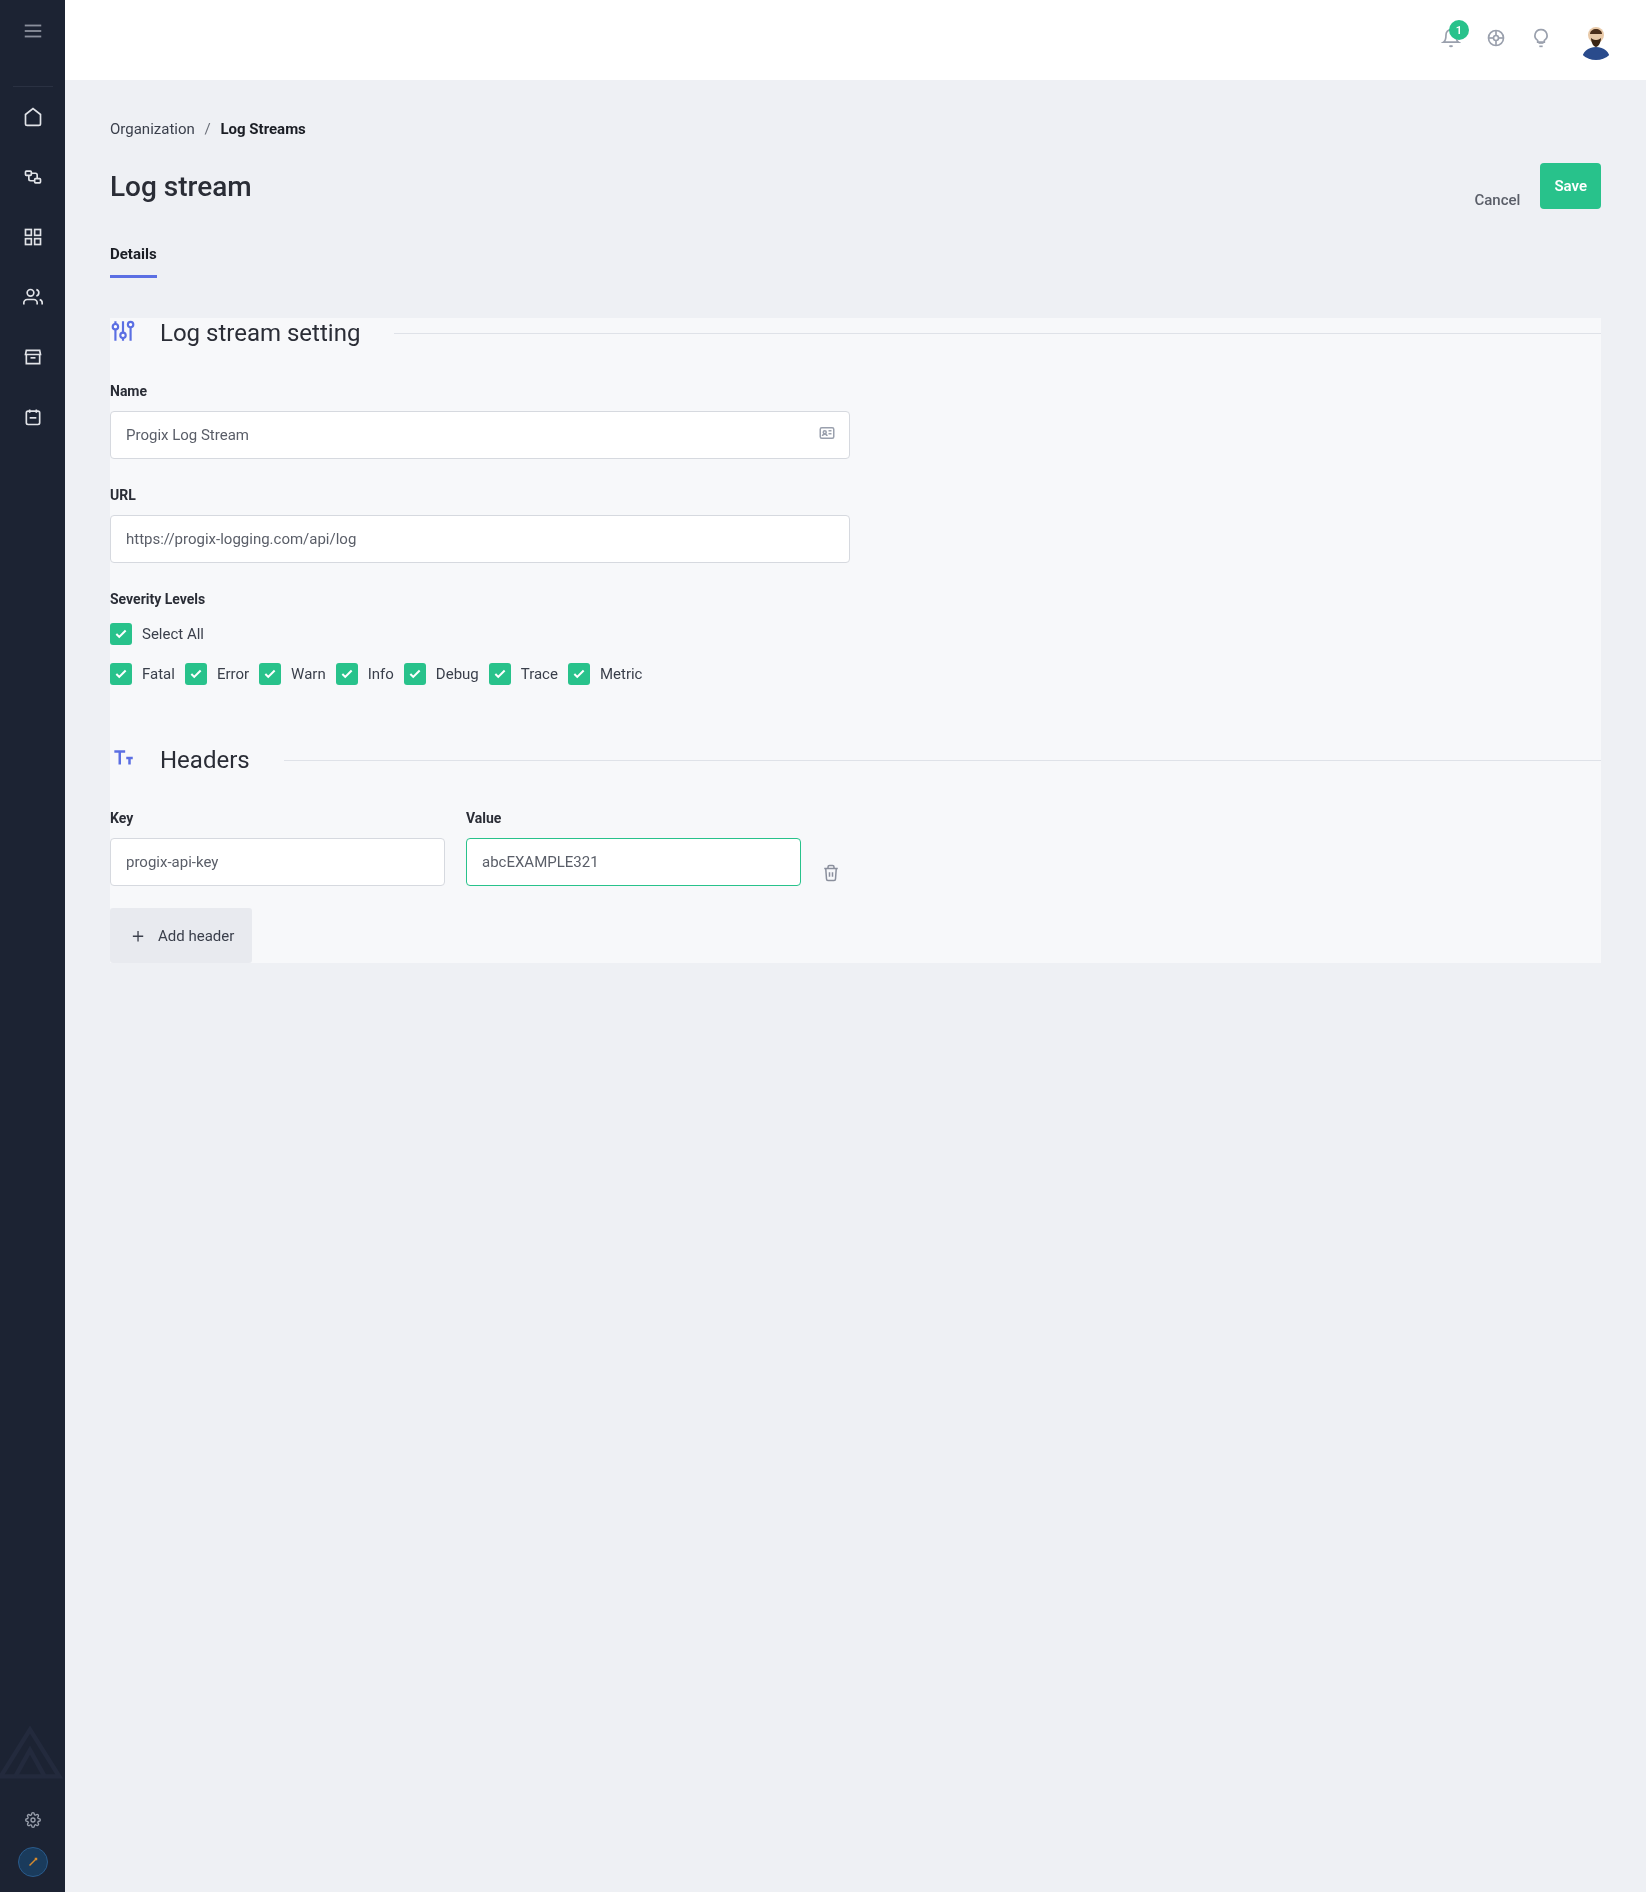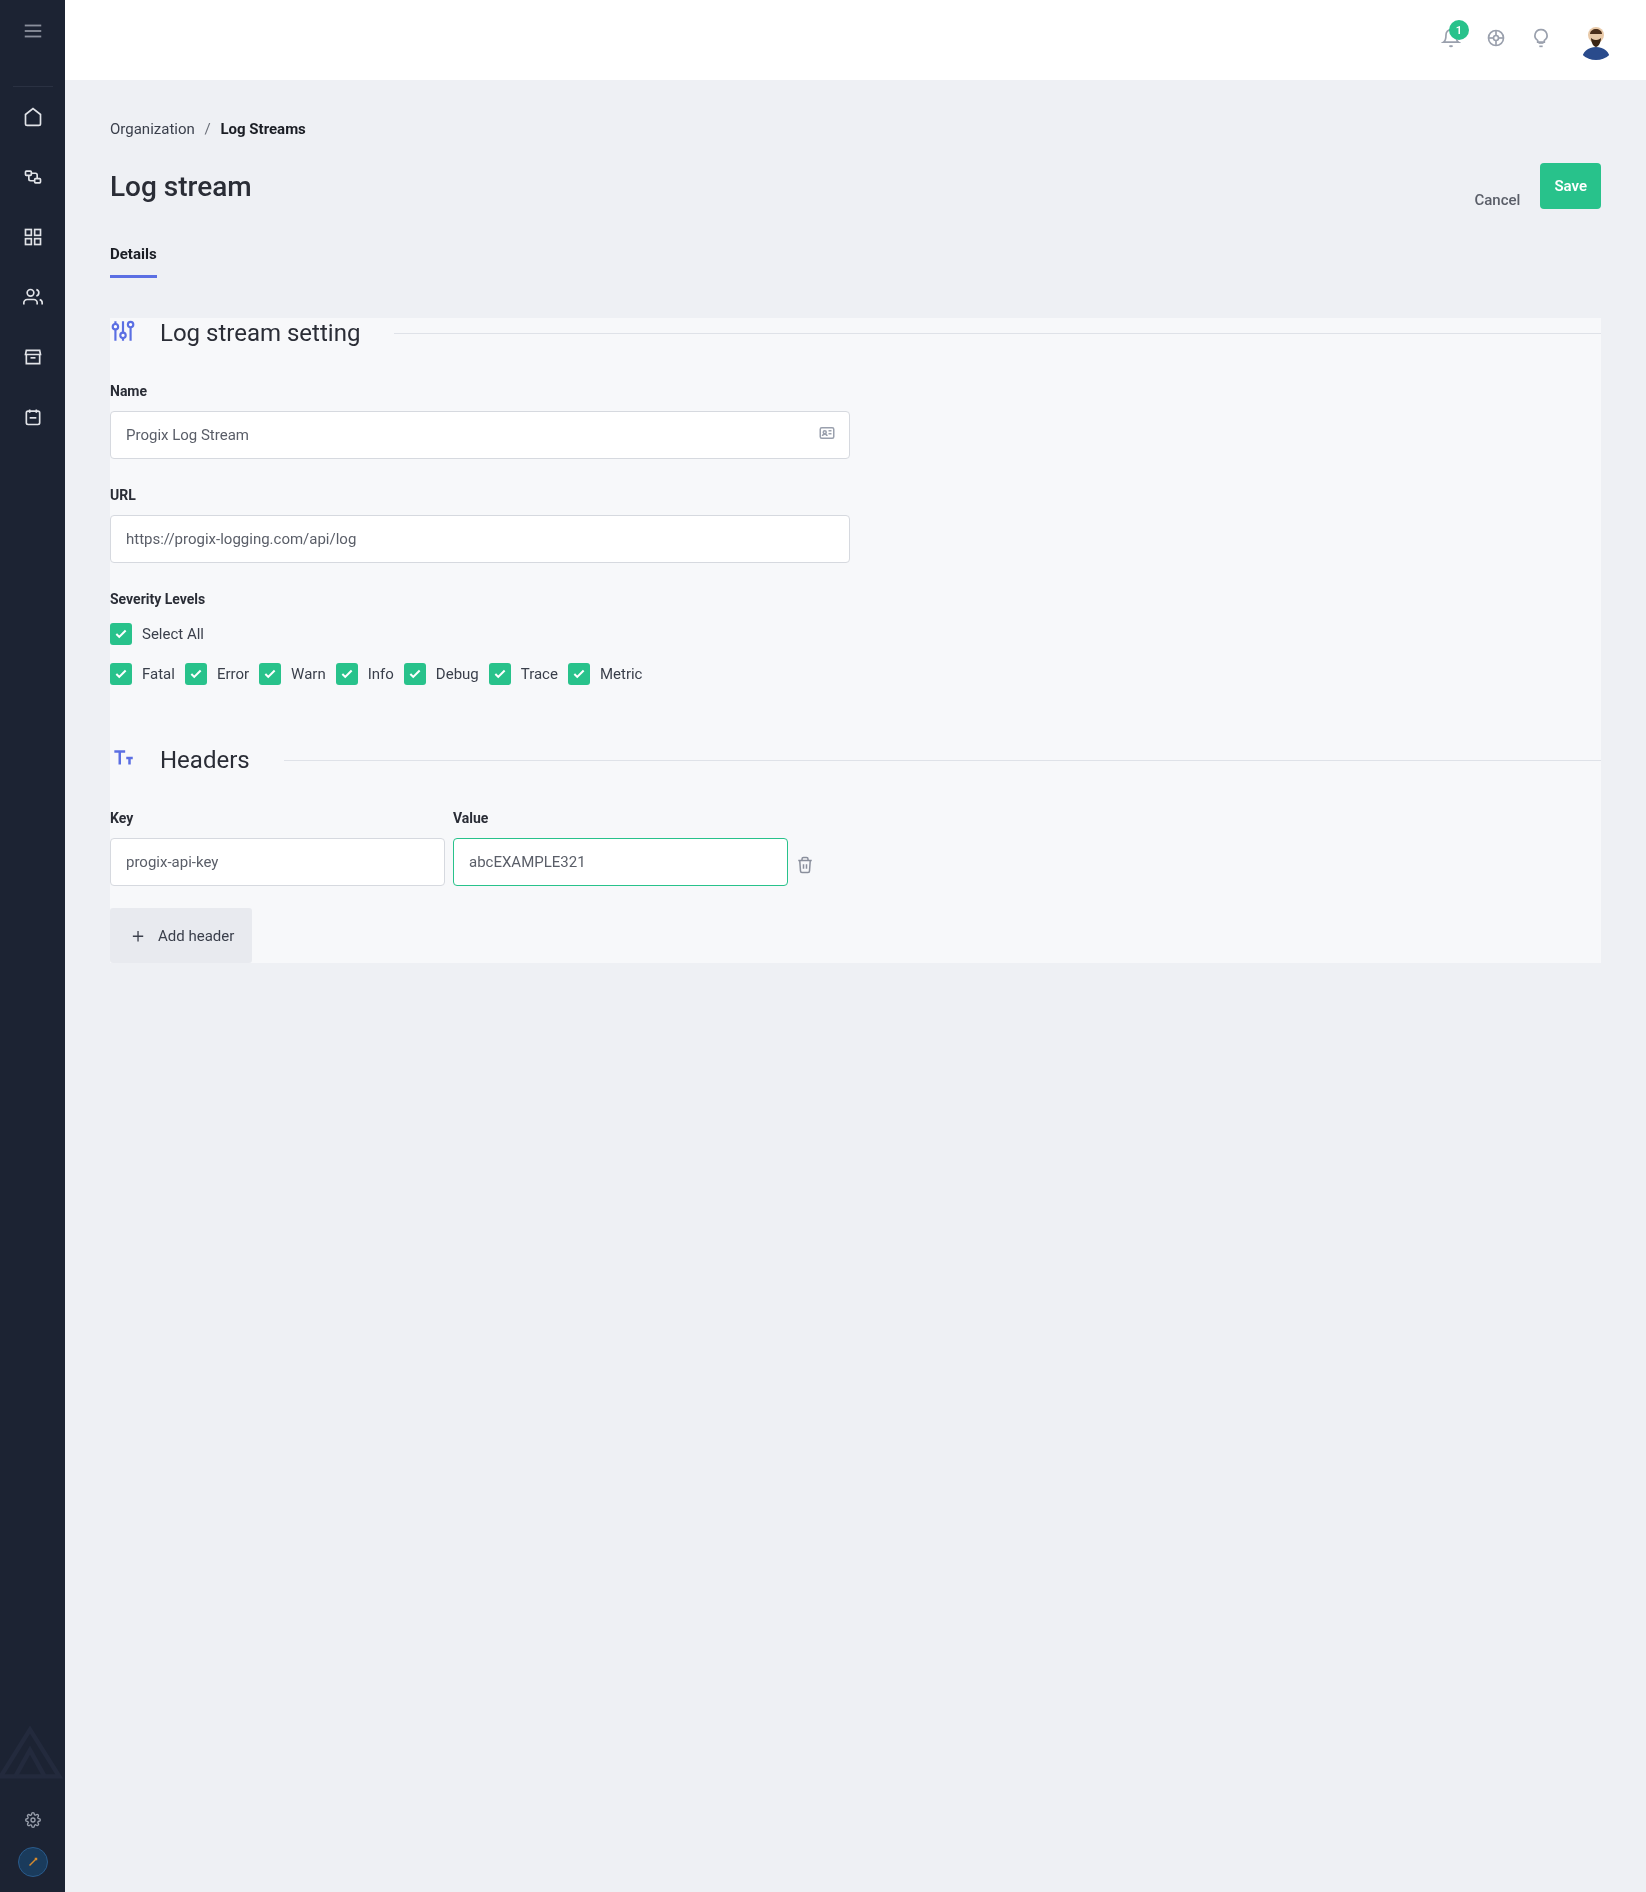--- a/index.html
+++ b/index.html
@@ -39,21 +39,21 @@
   .input-wrap{position:relative}
   input[type=text]{width:100%;height:48px;padding:0 15px;border:1px solid #d6d9df;border-radius:4px;font-size:15px;color:#5a5e68;background:#fff}
   input.focused{border-color:#28c28b}
   .input-icon{position:absolute;right:14px;top:50%;transform:translateY(-50%);color:#9aa0ad}
   .severity{margin-bottom:60px}
   .severity-row{display:flex;flex-wrap:wrap;gap:10px;align-items:center;margin-top:18px}
   .chk{display:flex;align-items:center;gap:10px;cursor:pointer}
   .chk .box{width:22px;height:22px;background:#28c28b;border-radius:3px;display:flex;align-items:center;justify-content:center;color:#fff}
   .chk span.lbl{font-size:15px;color:#3a3f4b}
   .headers-section{margin-top:26px}
-  .headers-row{display:flex;gap:8px;align-items:center}
+  .headers-row{display:flex;gap:21px;align-items:flex-end}
   .headers-row .col{flex:1;max-width:335px}
   .headers-row .col.first{max-width:335px}
   .del-btn{margin-top:38px;color:#8a8f9c;cursor:pointer}
   .add-header{display:inline-flex;align-items:center;gap:10px;margin-top:22px;background:#e8eaef;padding:14px 18px;border-radius:3px;cursor:pointer;color:#3a3f4b;font-size:15px}
   .add-header .plus{font-size:20px;font-weight:400}
 </style>
 </head>
 <body>
 
 <div class="sidebar">

